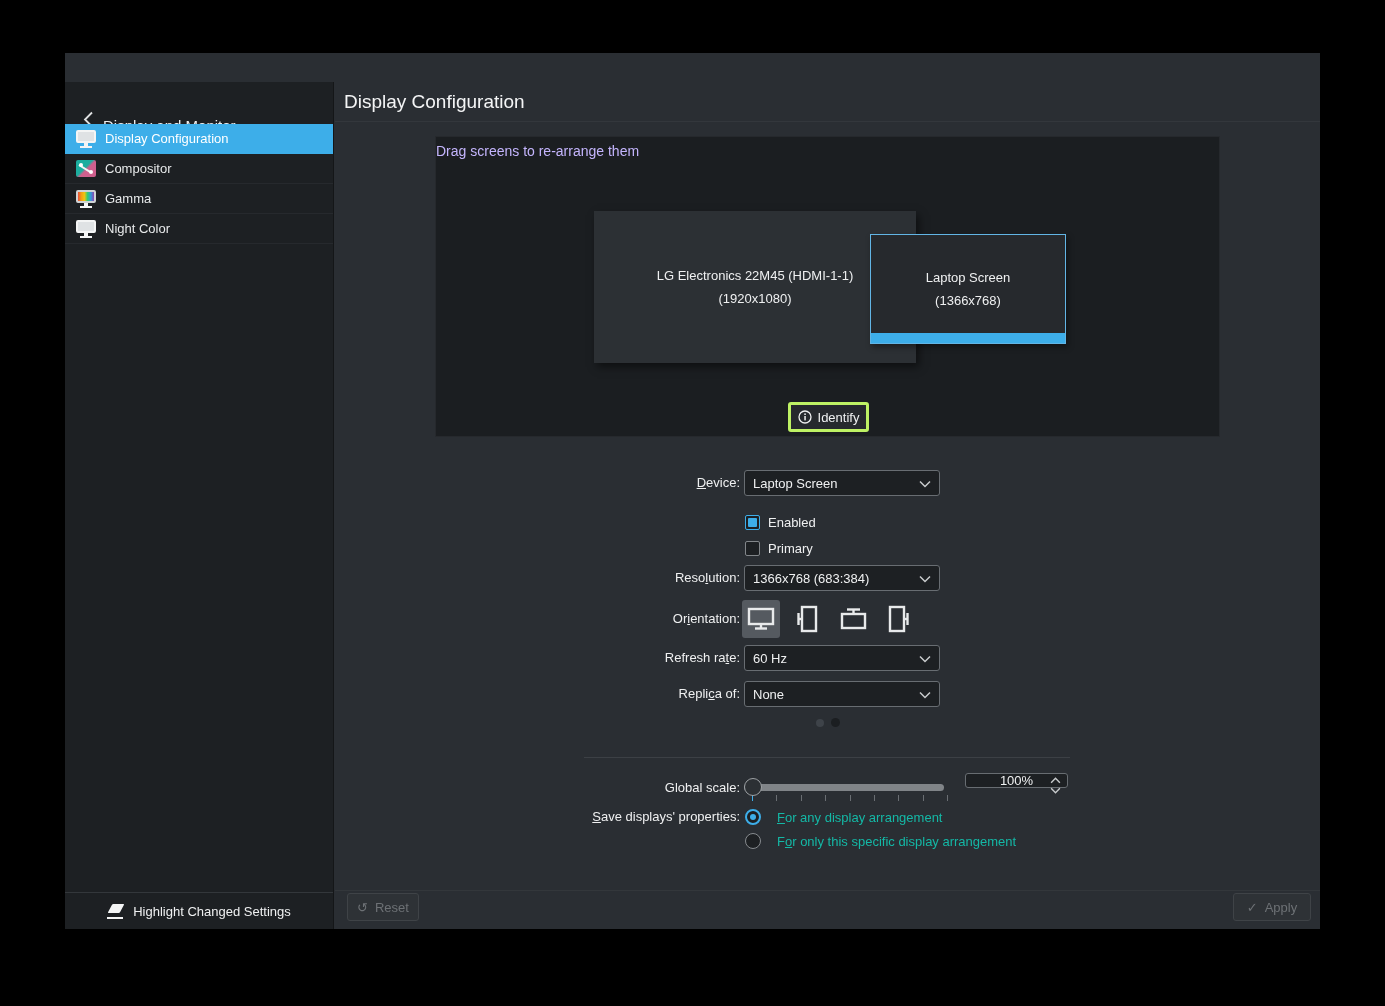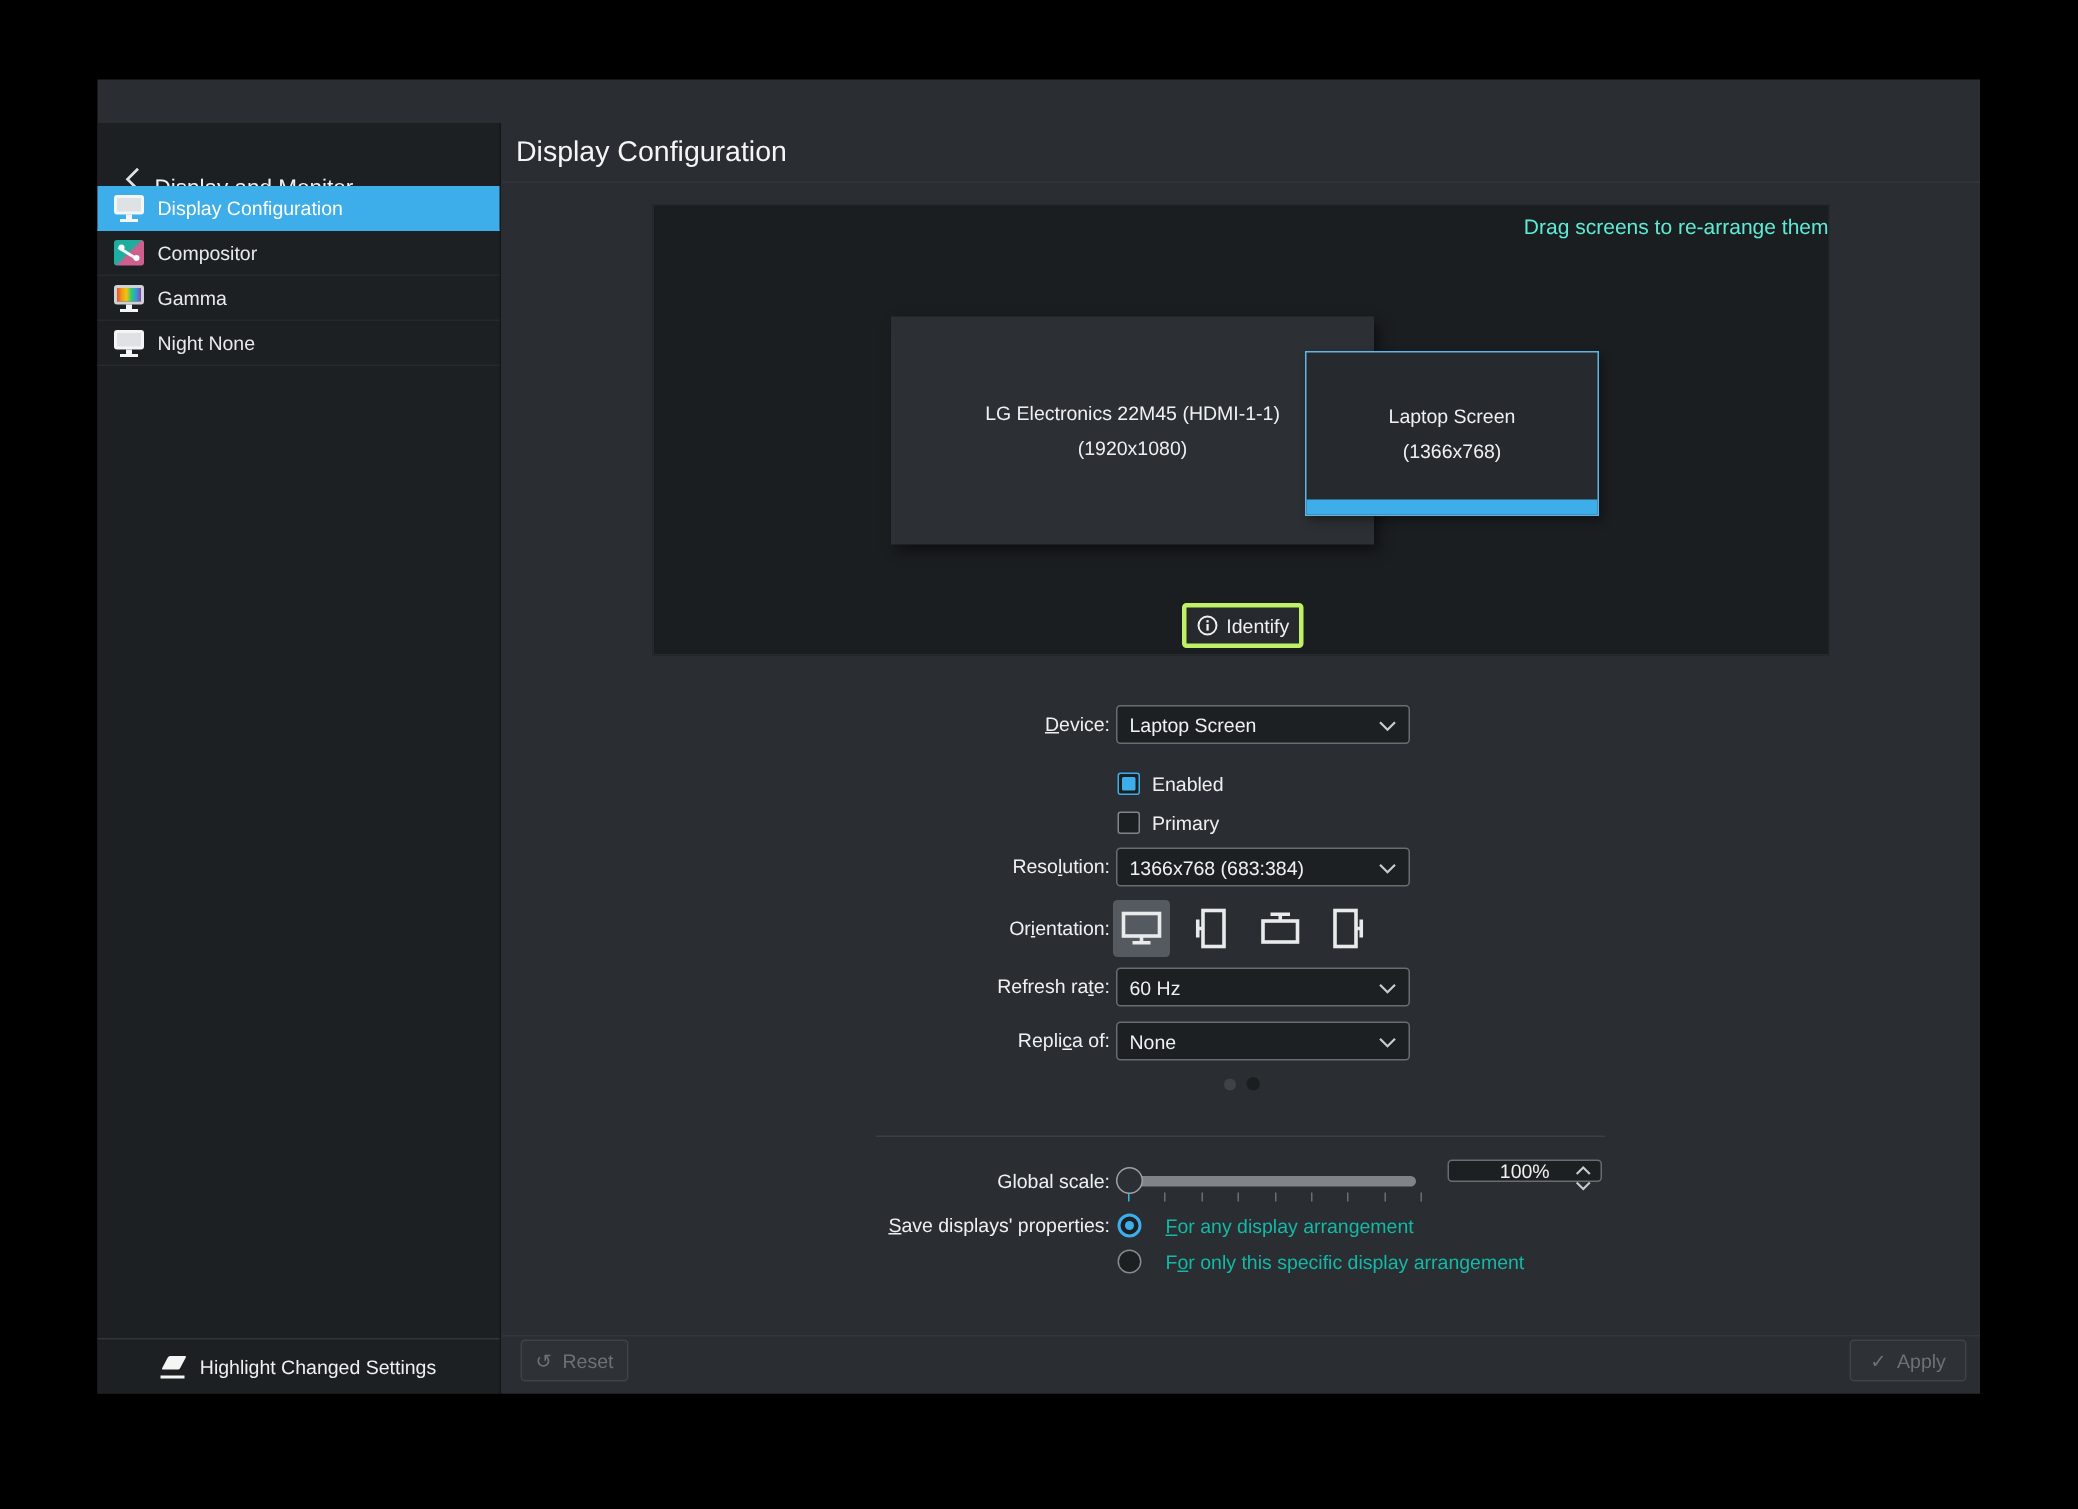--- a/index.html
+++ b/index.html
@@ -34,21 +34,21 @@
   .comp-ic .dl { position:absolute; left:3px; top:4px; width:13px; height:2px; background:#f4f5f5; transform:rotate(32deg); transform-origin:left center; }
   .comp-ic .d1,.comp-ic .d2 { position:absolute; width:4px; height:4px; border-radius:50%; background:#ffffff; }
   .comp-ic .d1 { left:3px; top:3px; } .comp-ic .d2 { left:13px; top:10px; }
   .sb-footer { position:absolute; left:0; bottom:0; width:100%; height:37px; border-top:1px solid #33373b; display:flex; align-items:center; justify-content:center; gap:8px; color:#eff0f1; font-size:13px; }
 
   
   .main { position:absolute; left:270px; top:29px; width:985px; height:847px; background:#2a2e33; }
   .main-header { height:40px; border-bottom:1px solid #33373c; display:flex; align-items:center; padding-left:9px; color:#f4f5f6; font-size:19px; }
 
   .panel { position:absolute; left:100px; top:54px; width:785px; height:301px; background:#1b1e21; border:1px solid #26292d; }
-  .panel-hint { position:absolute; top:6px; left:0; right:0; text-align:right; color:#5eead4; font-size:14px; }
+  .panel-hint { position:absolute; top:6px; left:0; right:0; text-align:left; color:#c4b5fd; font-size:14px; }
   .screen { position:absolute; display:flex; flex-direction:column; align-items:center; justify-content:center; gap:8px; color:#eff0f1; font-size:13px; text-align:center; }
   .screen-a { left:158px; top:74px; width:322px; height:152px; background:#2c3034; box-shadow:3px 4px 8px rgba(0,0,0,.5); }
   .screen-b { left:434px; top:97px; width:196px; height:110px; background:#26292d; border:1px solid #62b5e5; box-shadow:2px 3px 6px rgba(0,0,0,.4); }
   .screen-b .bluebar { position:absolute; left:0; bottom:0; width:100%; height:10px; background:#3daee9; }
   .identify-btn { position:absolute; left:352px; top:265px; width:81px; height:30px; background:#26292d; border:3px solid #bef264; border-radius:3px; display:flex; align-items:center; justify-content:center; gap:6px; color:#eff0f1; font-size:13px; }
 
   .flabel { position:absolute; left:95px; width:310px; height:26px; line-height:26px; text-align:right; color:#eff0f1; font-size:13px; }
   u { text-decoration:underline; }
   .combo { position:absolute; left:409px; width:196px; height:26px; background:#1d2023; border:1px solid #686d72; border-radius:3px; color:#eff0f1; font-size:13px; display:flex; align-items:center; padding-left:8px; }
   .combo svg { position:absolute; right:8px; top:9px; }
@@ -128,21 +128,21 @@
             <div class="mon-base"></div>
           </div>
         <span>Gamma</span>
       </div>
       <div class="sb-item">
         <div class="sb-ic">
             <div class="mon"></div>
             <div class="mon-stand"></div>
             <div class="mon-base"></div>
           </div>
-        <span>Night None</span>
+        <span>Night Color</span>
       </div>
     </div>
     <div class="sb-footer">
       <div class="hl-icon">
           <div class="pen"></div>
           <div class="line"></div>
         </div>
       <span>Highlight Changed Settings</span>
     </div>
   </div>

